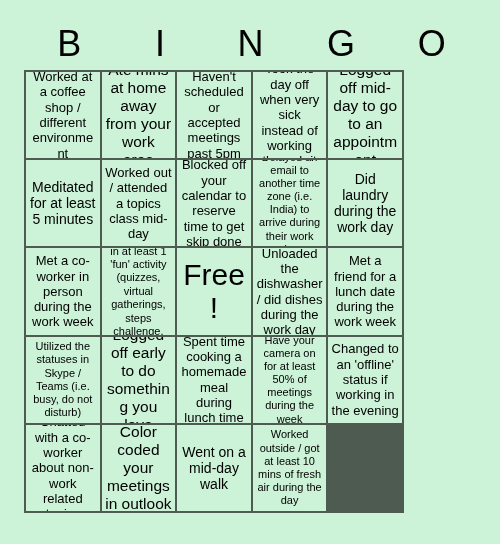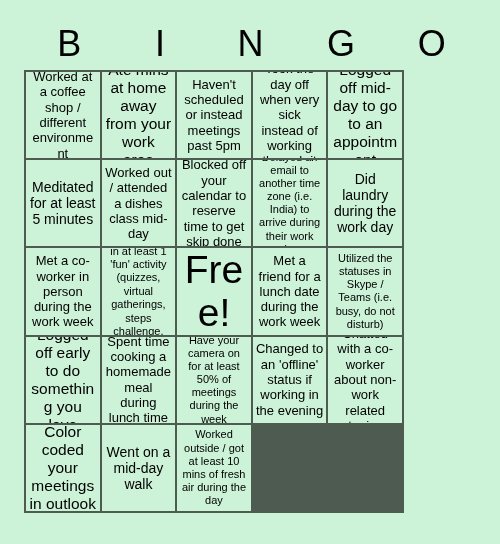--- a/index.html
+++ b/index.html
@@ -75,21 +75,21 @@
     line-height: 1.16;
     word-wrap: break-word;
   }
 
   
   .sz-xs .cell-text { font-size: 11px;  line-height: 1.22; }
   .sz-sm .cell-text { font-size: 11px;   line-height: 1.20; }
   .sz-md .cell-text { font-size: 13px;   line-height: 1.18; }
   .sz-lg .cell-text { font-size: 15.5px; line-height: 1.16; }
   .sz-xl .cell-text { font-size: 14px;   line-height: 1.15; }
-  .sz-free .cell-text { font-size: 39px; line-height: 1.1; }
+  .sz-free .cell-text { font-size: 30px; line-height: 1.1; }
 </style>
 </head>
 <body>
 
 <div id="page">
 
   <div id="bingo-header">
     <span class="header-letter">B</span>
     <span class="header-letter">I</span>
     <span class="header-letter">N</span>
@@ -98,51 +98,54 @@
   </div>
 
   <div id="bingo-grid">
       <div class="cell sz-md">
         <span class="cell-text">Worked at a coffee shop / different environment</span>
       </div>
       <div class="cell sz-lg">
         <span class="cell-text">Ate mins at home away from your work area</span>
       </div>
       <div class="cell sz-md">
-        <span class="cell-text">Haven't scheduled or instead meetings past 5pm</span>
+        <span class="cell-text">Haven't scheduled or accepted meetings past 5pm</span>
       </div>
       <div class="cell sz-md">
         <span class="cell-text">Took the day off when very sick instead of working through it</span>
       </div>
       <div class="cell sz-lg">
         <span class="cell-text">Logged off mid-day to go to an appointment</span>
       </div>
       <div class="cell sz-xl">
         <span class="cell-text">Meditated for at least 5 minutes</span>
       </div>
       <div class="cell sz-md">
-        <span class="cell-text">Worked out / attended a dishes class mid-day</span>
+        <span class="cell-text">Worked out / attended a topics class mid-day</span>
       </div>
       <div class="cell sz-md">
         <span class="cell-text">Blocked off your calendar to reserve time to get skip done</span>
       </div>
       <div class="cell sz-sm">
         <span class="cell-text">Delayed an email to another time zone (i.e. India) to arrive during their work day</span>
       </div>
       <div class="cell sz-xl">
         <span class="cell-text">Did laundry during the work day</span>
       </div>
       <div class="cell sz-md">
         <span class="cell-text">Met a co-worker in person during the work week</span>
       </div>
       <div class="cell sz-xs">
         <span class="cell-text">Participated in at least 1 'fun' activity (quizzes, virtual gatherings, steps challenge, etc.)</span>
       </div>
       <div class="cell sz-free">
         <span class="cell-text">Free!</span>
+      </div>
+      <div class="cell sz-md">
+        <span class="cell-text">Unloaded the dishwasher / did dishes during the work day</span>
       </div>
       <div class="cell sz-md">
         <span class="cell-text">Met a friend for a lunch date during the work week</span>
       </div>
       <div class="cell sz-sm">
         <span class="cell-text">Utilized the statuses in Skype / Teams (i.e. busy, do not disturb)</span>
       </div>
       <div class="cell sz-lg">
         <span class="cell-text">Logged off early to do something you love</span>
       </div>

